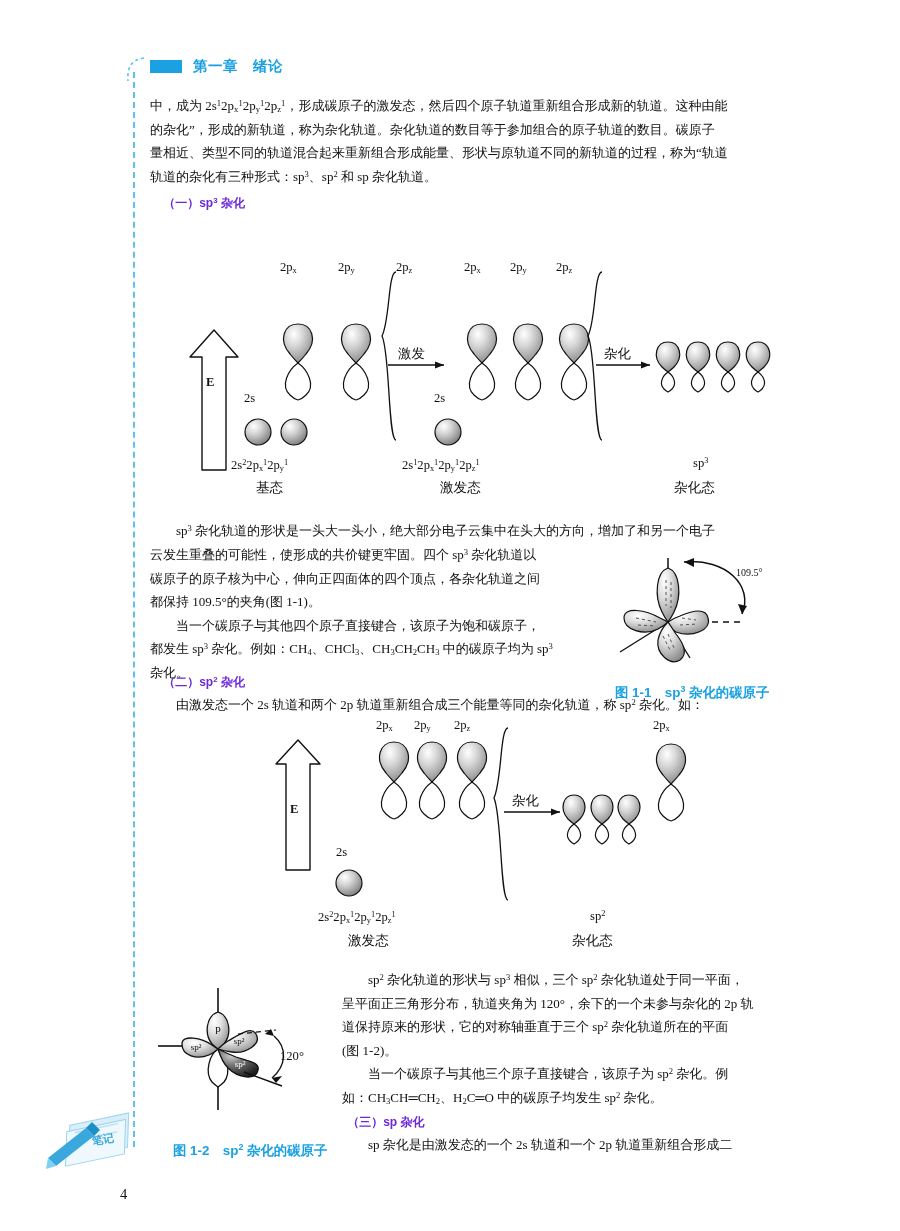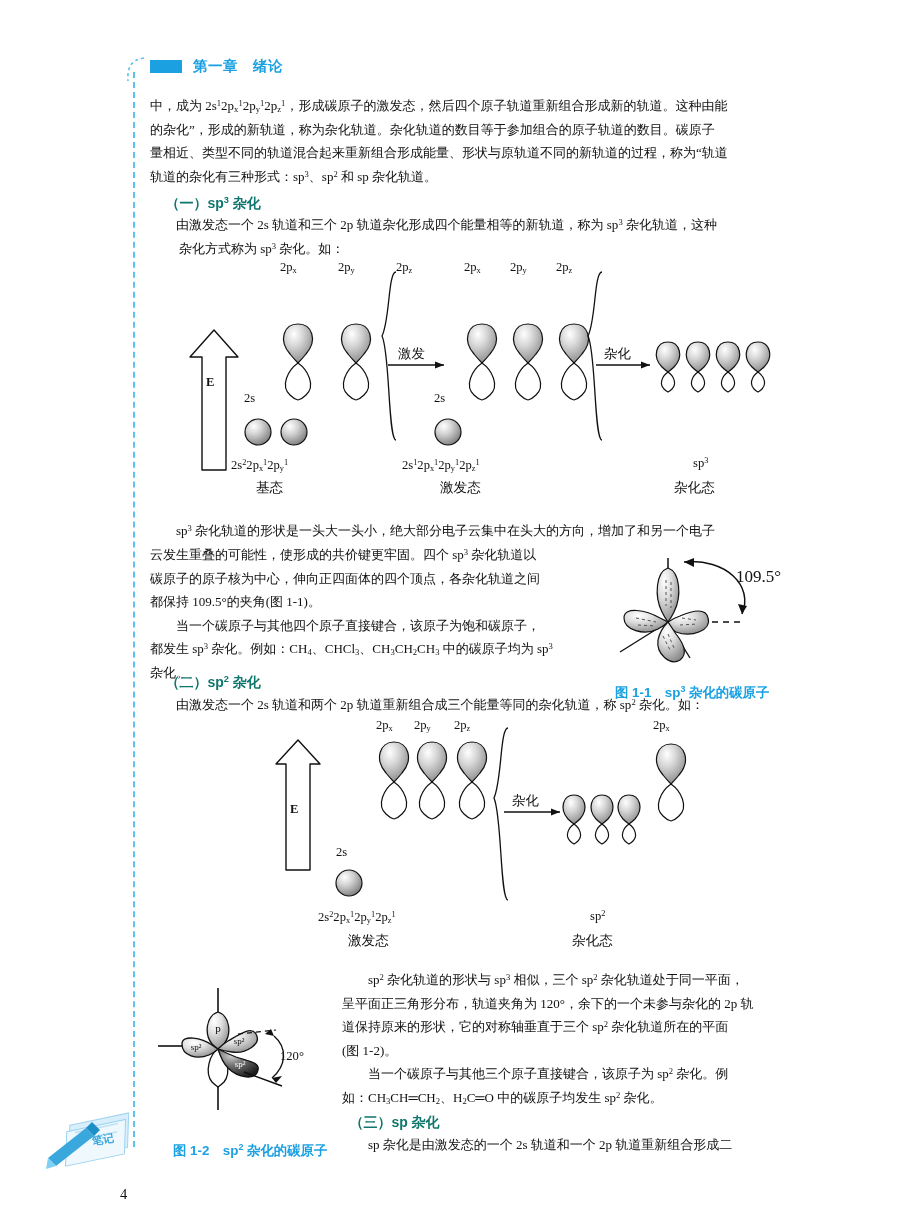--- a/index.html
+++ b/index.html
@@ -39,23 +39,23 @@
     line-height:23.6px;
     text-align:justify;
     color:#111;
   }
   .tb p { margin:0; }
   .indent2 { text-indent:2em; }
   sup, sub { font-size:0.66em; line-height:0; }
   sub { vertical-align:-0.28em; }
   sup { vertical-align:0.52em; }
   .sec-head {
-    color:#0f766e; font-weight:bold;
+    color:#6d28d9; font-weight:bold;
     font-family:"Liberation Sans","DejaVu Sans",sans-serif;
-    font-size:14px;
+    font-size:12px;
     text-indent:1.1em;
   }
 
   
   .fig-cap {
     position:absolute;
     color:#1ba1e2; font-weight:bold;
     font-family:"Liberation Sans","DejaVu Sans",sans-serif;
     font-size:13.4px; white-space:pre;
   }
@@ -101,24 +101,20 @@
 
   <div class="tb" style="left:150px; top:94px; width:625px;">
     <p>中，成为 2s<sup>1</sup>2p<sub>x</sub><sup>1</sup>2p<sub>y</sub><sup>1</sup>2p<sub>z</sub><sup>1</sup>，形成碳原子的激发态，然后四个原子轨道重新组合形成新的轨道。这种由能</p>
     <p>的杂化”，形成的新轨道，称为杂化轨道。杂化轨道的数目等于参加组合的原子轨道的数目。碳原子</p>
     <p>量相近、类型不同的轨道混合起来重新组合形成能量、形状与原轨道不同的新轨道的过程，称为“轨道</p>
     <p>轨道的杂化有三种形式：sp<sup>3</sup>、sp<sup>2</sup> 和 sp 杂化轨道。</p>
   </div>
 
   <div class="tb sec-head" style="left:150px; top:192px; width:625px;">
     （一）sp<sup>3</sup> 杂化
-  </div>
-  <div class="tb" style="left:150px; top:213px; width:625px;">
-    <p class="indent2">由激发态一个 2s 轨道和三个 2p 轨道杂化形成四个能量相等的新轨道，称为 sp<sup>3</sup> 杂化轨道，这种</p>
-    <p style="margin-left:29px">杂化方式称为 sp<sup>3</sup> 杂化。如：</p>
   </div>
 
   <div class="diagram" style="left:180px; top:262px; width:620px; height:245px;">
     <svg width="620" height="245" viewBox="0 0 620 245">
       <defs>
         <radialGradient id="lobeG" cx="36%" cy="26%" r="78%">
           <stop offset="0%" stop-color="#ffffff"></stop>
           <stop offset="38%" stop-color="#d8d8d8"></stop>
           <stop offset="100%" stop-color="#8a8a8a"></stop>
         </radialGradient>
@@ -243,21 +239,21 @@
 
       <path d="M58 24 L58 50 M63 26 L63 52" stroke="#444" stroke-width="0.9" stroke-dasharray="3,3" fill="none"></path>
       <path d="M28 62 L48 66 M30 69 L48 70" stroke="#444" stroke-width="0.9" stroke-dasharray="3,3" fill="none"></path>
       <path d="M74 62 L88 64 M72 69 L90 68" stroke="#444" stroke-width="0.9" stroke-dasharray="3,3" fill="none"></path>
       <path d="M60 78 L66 92 M55 80 L62 94" stroke="#444" stroke-width="0.9" stroke-dasharray="3,3" fill="none"></path>
 
       <path d="M76 6 C118 2 146 30 134 58" fill="none" stroke="#111" stroke-width="1.5"></path>
       <path d="M76 6 L86 2 L86 11 Z" fill="#111"></path>
       <path d="M134 58 L130 48 L139 50 Z" fill="#111"></path>
     </svg>
-    <div class="lbl" style="left:128px; top:11px; font-size:17px;">109.5°</div>
+    <div class="lbl" style="left:128px; top:11px; font-size:10px;">109.5°</div>
   </div>
   <div class="fig-cap" style="left:600px; top:669px;">
     图 1-1　sp<sup>3</sup> 杂化的碳原子
   </div>
 
   <div class="tb sec-head" style="left:150px; top:671px; width:420px;">
     （二）sp<sup>2</sup> 杂化
   </div>
   <div class="tb" style="left:150px; top:693px; width:625px;">
     <p class="indent2">由激发态一个 2s 轨道和两个 2p 轨道重新组合成三个能量等同的杂化轨道，称 sp<sup>2</sup> 杂化。如：</p>

